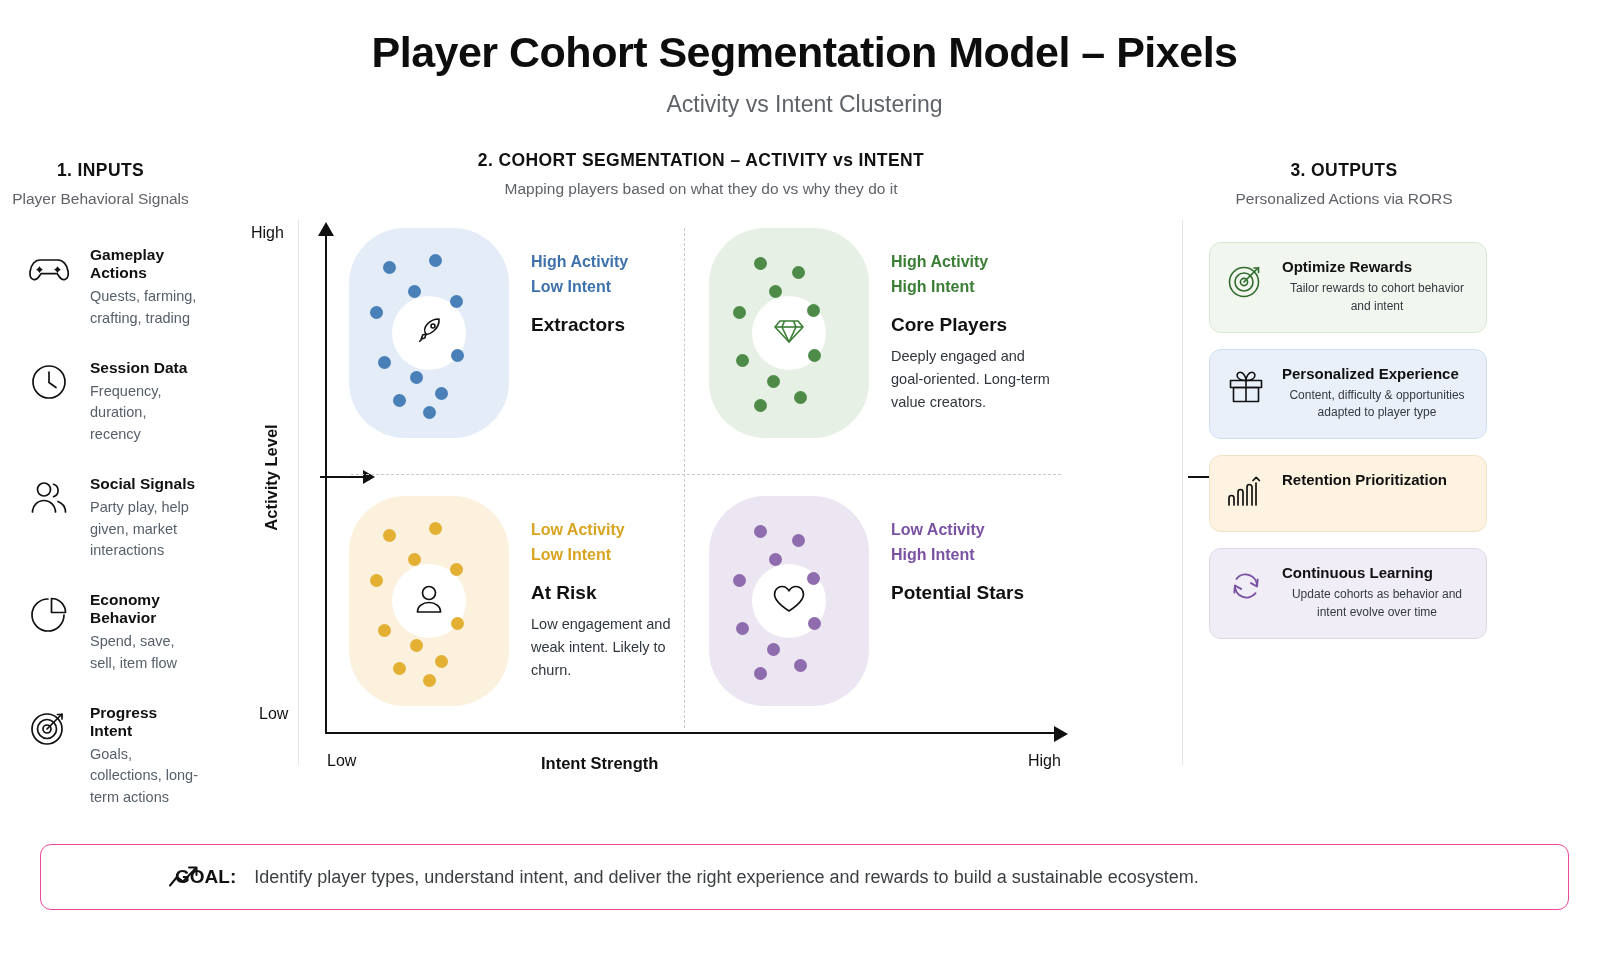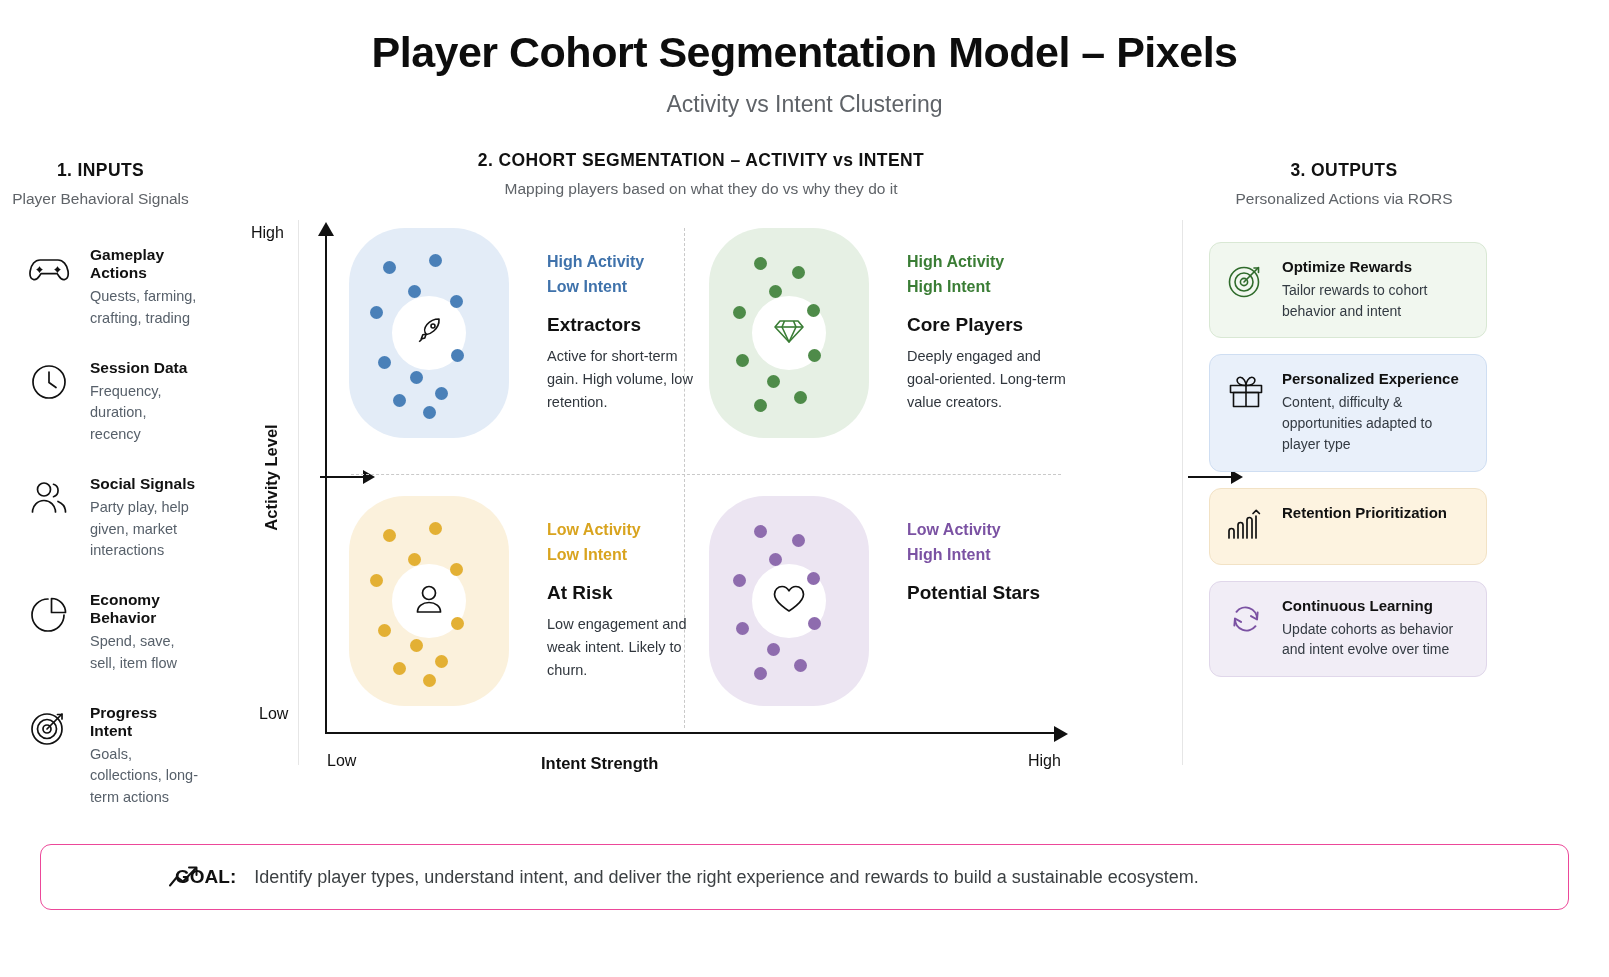--- a/index.html
+++ b/index.html
@@ -65,21 +65,21 @@
     position:absolute; left:-10px; top:250px; font-size:16.5px; font-weight:bold; color:#111;
     transform:rotate(-90deg); transform-origin:center; width:160px; text-align:center;
   }
   .lbl-low-x  { position:absolute; left:126px; top:534px; font-size:16px; color:#111; }
   .lbl-high-x { position:absolute; left:827px; top:534px; font-size:16px; color:#111; }
   .lbl-intent { position:absolute; left:340px; top:536px; font-size:16.5px; font-weight:bold; color:#111; }
 
   .divider-v { position:absolute; left:483px; top:10px; width:0; height:500px; border-left:1.5px dashed #c9c9c9; }
   .divider-h { position:absolute; left:150px; top:256px; width:710px; height:0; border-top:1.5px dashed #c9c9c9; }
 
-  .quad { position:absolute; display:flex; align-items:flex-start; gap:16px; }
+  .quad { position:absolute; display:flex; align-items:flex-start; gap:0; }
   .q-tl { left:148px; top:10px; }
   .q-tr { left:508px; top:10px; }
   .q-bl { left:148px; top:278px; }
   .q-br { left:508px; top:278px; }
 
   .blob {
     position:relative; width:160px; height:210px; border-radius:56px; flex:0 0 160px;
   }
   .blob .center-circle {
     position:absolute; left:50%; top:50%; transform:translate(-50%,-50%);
@@ -95,21 +95,21 @@
 
   
   .col-outputs { width:309px; position:relative; padding-top:10px; }
   .outputs-list { margin-top:34px; padding-left:8px; }
   .out-card {
     border-radius:12px; border:1px solid; padding:15px 14px 16px 14px;
     display:flex; align-items:flex-start; gap:14px; margin-bottom:16px; width:278px;
   }
   .out-icon { width:44px; height:44px; flex:0 0 44px; display:flex; align-items:center; justify-content:center; }
   .out-text .ttl { font-size:15px; font-weight:bold; color:#111; margin-bottom:5px; }
-  .out-text .dsc { font-size:14px; color:#333a42; line-height:1.48; }
+  .out-text .dsc { font-size:12px; color:#333a42; line-height:1.48;text-align:center; }
 
   .conn-arrow { position:absolute; display:flex; align-items:center; }
   .conn-arrow .shaft { height:2px; background:#111; width:44px; }
   .conn-arrow .head {
     width:0;height:0;border-top:7px solid transparent;border-bottom:7px solid transparent;
     border-left:12px solid #111; margin-left:-1px;
   }
 
   
   .goal-bar {
@@ -261,21 +261,20 @@
             <div class="dot" style="background: rgb(74, 128, 184); left: 29.22px; top: 127.91px;"></div>
             <div class="dot" style="background: rgb(74, 128, 184); left: 61.2px; top: 143.48px;"></div>
             <div class="dot" style="background: rgb(74, 128, 184); left: 85.8px; top: 159.05px;"></div>
             <div class="dot" style="background: rgb(74, 128, 184); left: 43.98px; top: 165.97px;"></div>
             <div class="dot" style="background: rgb(74, 128, 184); left: 73.5px; top: 178.08px;"></div>
           </div>
         <div class="quad-text">
           <div class="line1" style="color:#3f72ab">High Activity</div>
           <div class="line2" style="color:#3f72ab">Low Intent</div>
           <div class="name">Extractors</div>
-          <div class="desc">Active for short-term gain. High volume, low retention.</div>
         </div>
       </div>
 
       <div class="quad q-tr">
         <div class="blob" style="background: rgb(230, 240, 228);">
           <div class="center-circle">
             <span>
               <svg width="32" height="30" viewBox="0 0 32 30" fill="none" stroke="#3a7d35" stroke-width="1.6" stroke-linejoin="round">
                 <path d="M7 5h18l5 6-14 15L2 11z"></path>
                 <path d="M2 11h28"></path>

